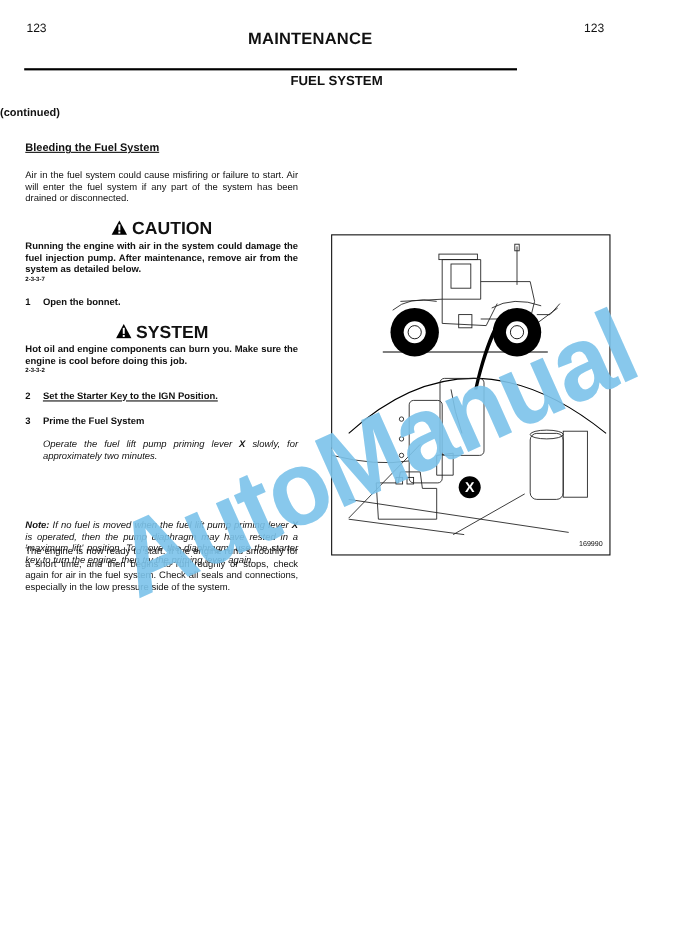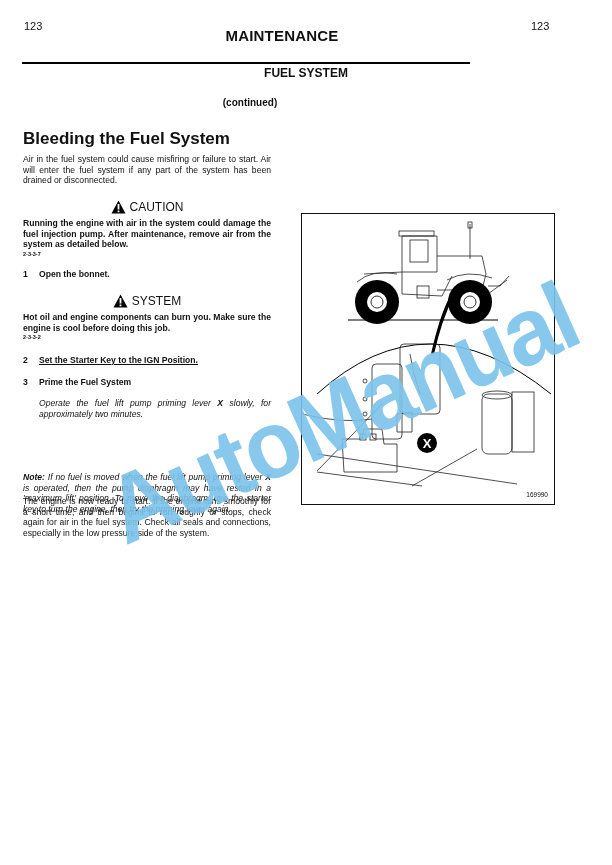--- a/index.html
+++ b/index.html
@@ -5,25 +5,25 @@
     html, body { margin: 0; padding: 0; }
     body {
       width: 612px; height: 865px; background: #ffffff; position: relative; overflow: hidden;
       font-family: "Liberation Sans", sans-serif; color: #111;
     }
     .abs { position: absolute; }
     .pg-num { font-size: 11px; top: 20px; }
     .running-title { left: 0; width: 564px; text-align: center; top: 27px; font-size: 15px; font-weight: bold; letter-spacing: 0.2px; }
     .header-rule { left: 22px; top: 62px; width: 448px; height: 2px; background: #000; }
     .section-title { left: 0; width: 612px; text-align: center; top: 66px; font-size: 12px; font-weight: bold; }
-    .section-sub { left: 0; width: 500px; text-align: center; top: 97px; font-size: 10px; font-weight: bold; }
+    .section-sub { left: 0; width: 500px; top: 97px; font-size: 10px; font-weight: bold; }
     .col { left: 23px; width: 248px; font-size: 8.6px; line-height: 10.6px; }
-    .h2 { font-size: 17px; font-weight: bold; top: 129px; left: 23px; }
+    .h2 { font-size: 10px; font-weight: bold; top: 129px; left: 23px; text-decoration: underline; }
     .p { text-align: justify; text-align-last: left; }
-    .alert-title { width: 248px; left: 23px; text-align: center; font-size: 12px; font-weight: normal; display: flex; justify-content: center; align-items: flex-start; gap: 4px; }
+    .alert-title { width: 248px; left: 23px; text-align: center; font-size: 16px; font-weight: bold; display: flex; justify-content: center; align-items: flex-start; gap: 4px; }
     .alert-text { font-weight: bold; }
     .code { font-size: 5.5px; font-weight: bold; }
     .step { font-size: 8.6px; font-weight: bold; }
     .step .n { display: inline-block; width: 16px; }
     .note { font-style: italic; margin-top: 40px; }
     .figure { left: 301px; top: 213px; width: 254px; height: 292px; border: 1.5px solid #111; box-sizing: border-box; }
     .fig-id { font-size: 6.5px; right: 6px; bottom: 6px; }
     .watermark { pointer-events: none; }
   </style>
 </head>

